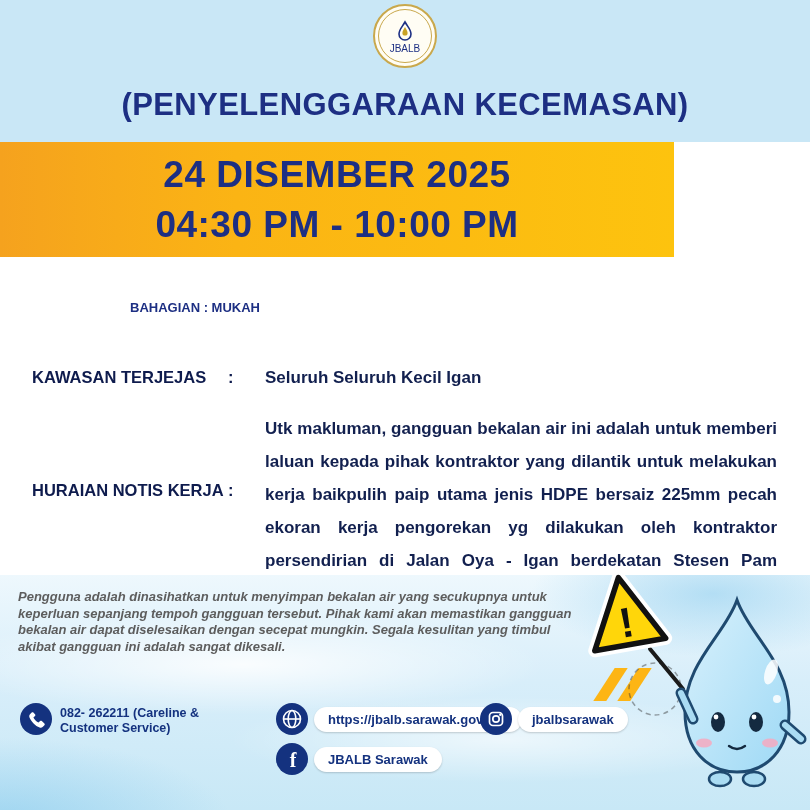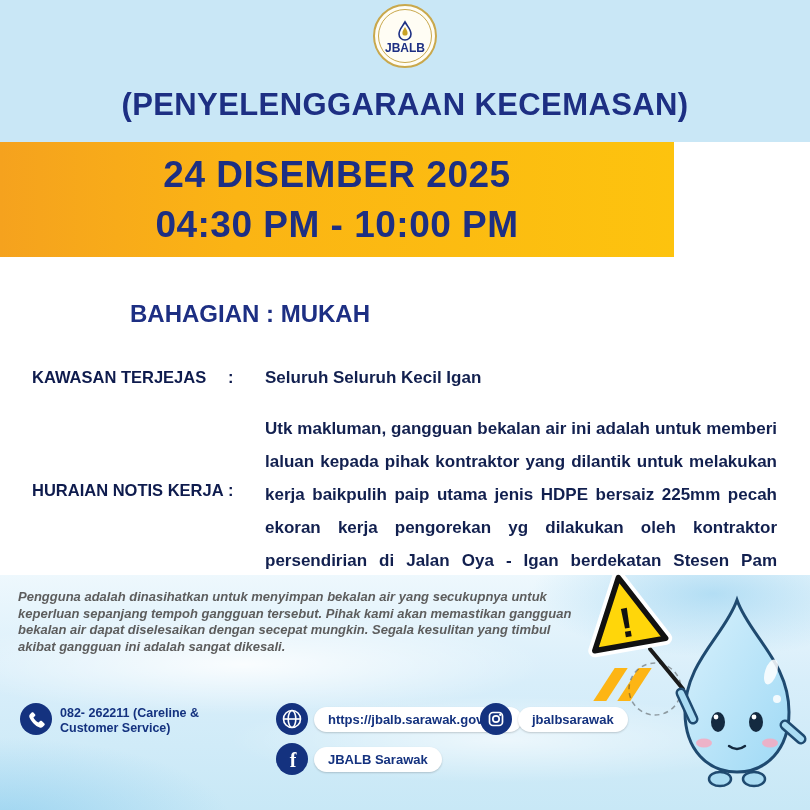--- a/index.html
+++ b/index.html
@@ -19,42 +19,42 @@
   .logo{
     position:absolute; top:4px; left:373px; width:64px; height:64px;
     border-radius:50%; background:#fffdf4; border:2px solid #c9a84c;
     display:flex; align-items:center; justify-content:center;
   }
   .logo-inner{
     width:54px; height:54px; border-radius:50%; border:1px solid #c9a84c;
     display:flex; flex-direction:column; align-items:center; justify-content:center;
   }
   .logo-drop{ width:24px; height:24px; }
-  .logo-text{ font-size:12px; font-weight:bold; color:#1d2f83; line-height:9px; }
+  .logo-text{ font-size:10px; font-weight:normal; color:#1d2f83; line-height:9px; }
 
   .title{
     position:absolute; top:64px; left:0; width:100%;
     font-size:17px; font-weight:bold; color:#1d2f83; letter-spacing:.6px;
   }
   .subtitle{
     position:absolute; top:87px; left:0; width:100%;
     font-size:31px; font-weight:bold; color:#1d2f83; letter-spacing:.4px;
   }
 
   
   .date-banner{
     position:absolute; top:142px; left:0; width:674px; height:115px;
     background:linear-gradient(90deg,#f5a21e 0%, #fbb414 35%, #fdc30e 100%);
     display:flex; flex-direction:column; align-items:center; justify-content:center;
     gap:8px; color:#1d2f83; font-weight:bold; text-align:center;
   }
   .date-banner .line{ font-size:37px; letter-spacing:.5px; }
 
   
-  .region{ position:absolute; font-size:24px; font-weight:bold; color:#1d2f83; }
+  .region{ position:absolute; font-size:13px; font-weight:bold; color:#1d2f83; }
   .region.bahagian{ left:130px; top:300px; }
   .region.daerah{ left:430px; top:300px; }
 
   .detail-label{
     position:absolute; left:32px; font-size:16.5px; font-weight:bold; color:#0e1b4d;
   }
   .detail-sep{
     position:absolute; left:228px; font-size:16.5px; font-weight:bold; color:#0e1b4d;
   }
   .detail-value{

